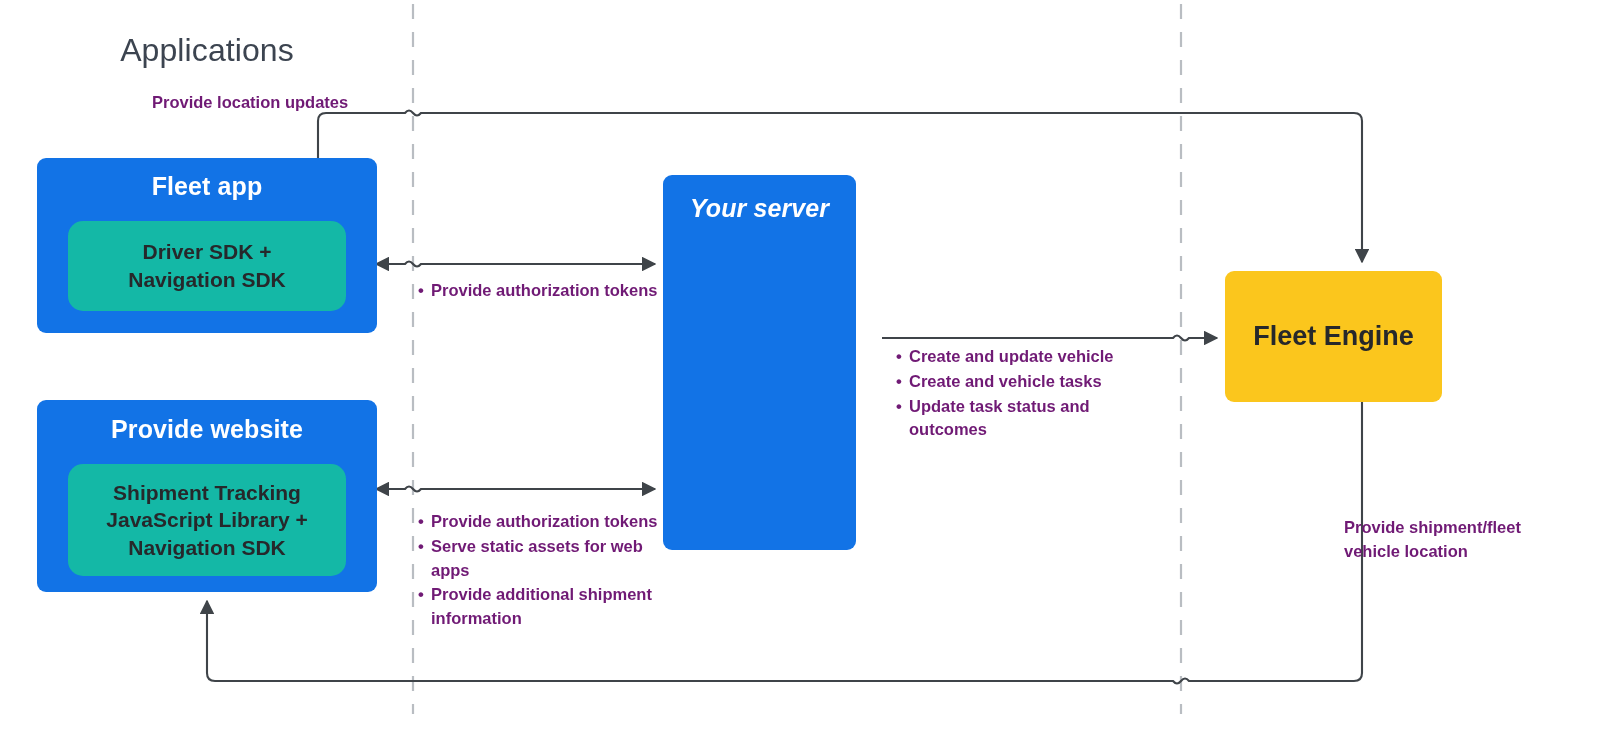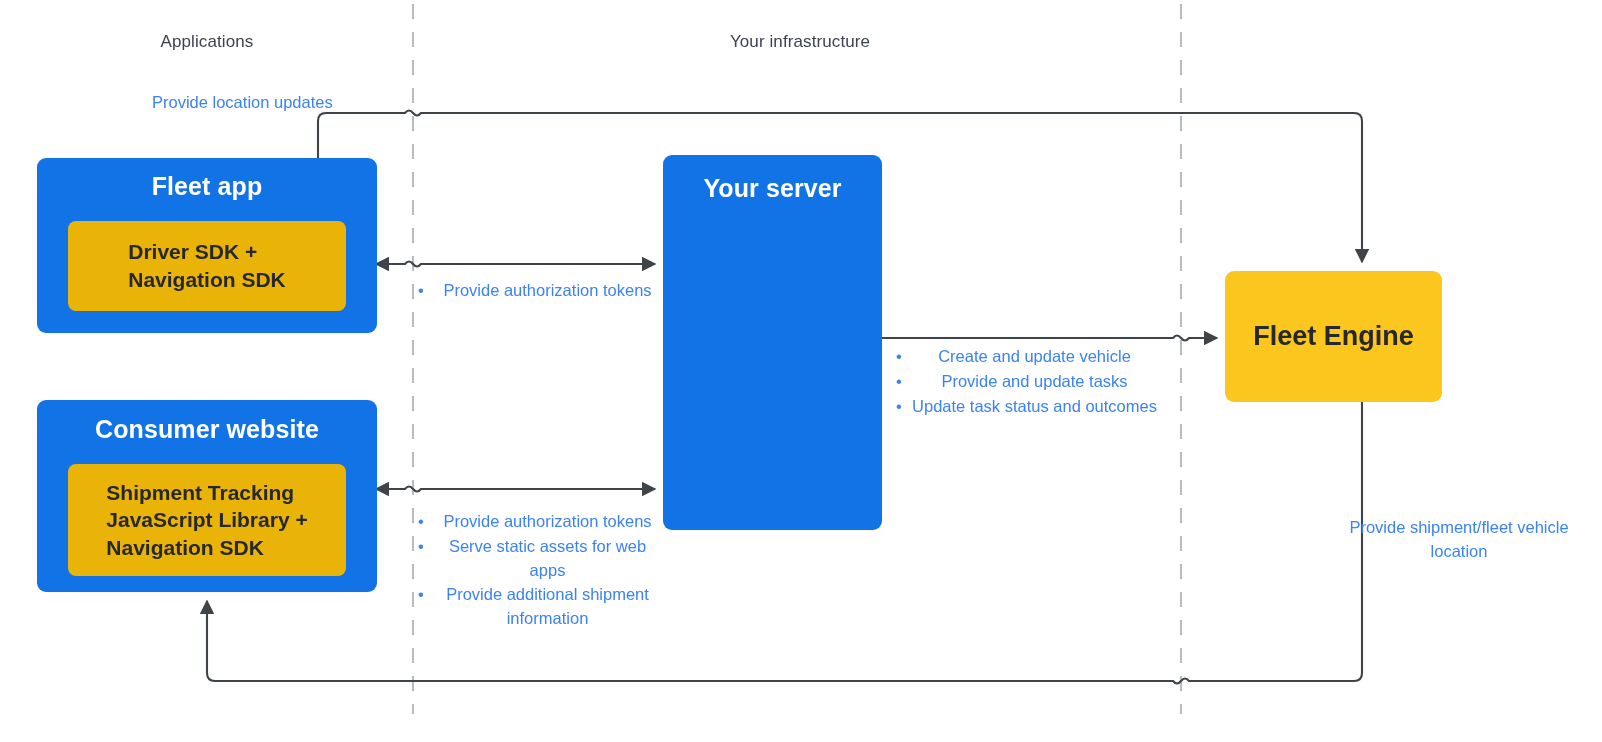--- a/index.html
+++ b/index.html
@@ -19,21 +19,21 @@
     position: absolute;
     left: 0; top: 0;
     width: 1602px;
     height: 742px;
     pointer-events: none;
   }
 
   
   .zone-header {
     position: absolute;
-    font-size: 17px;
+    font-size: 32px;
     font-weight: 400;
     color: #3c4450;
     letter-spacing: .1px;
     white-space: nowrap;
     transform: translateX(-50%);
   }
   #zone-applications { left: 207px; top: 32px; }
   #zone-your-infra   { left: 800px; top: 32px; }
   #zone-google-infra { left: 1363px; top: 32px; }
 
@@ -51,64 +51,63 @@
     font-size: 25px;
     font-weight: bold;
     text-align: center;
     white-space: nowrap;
     letter-spacing: .1px;
   }
   .inner-yellow {
     position: absolute;
     left: 50%;
     transform: translateX(-50%);
-    background: #eab308;
-    border-radius: 8px;
+    background: #14b8a6;
+    border-radius: 15px;
     color: #26282b;
     font-size: 21px;
     font-weight: bold;
     line-height: 1.33;
-    text-align: left;
+    text-align: center;
     display: flex;
     align-items: center;
     justify-content: center;
     box-sizing: border-box;
   }
 
   #node-driver-app { left: 37px; top: 158px; width: 340px; height: 175px; }
   #node-driver-app .node-title { margin-top: 14px; }
   #node-driver-app .inner-yellow { top: 63px; width: 278px; height: 90px; }
 
   #node-consumer-website { left: 37px; top: 400px; width: 340px; height: 192px; }
   #node-consumer-website .node-title { margin-top: 15px; }
   #node-consumer-website .inner-yellow { top: 64px; width: 278px; height: 112px; line-height: 1.3; }
 
-  #node-your-server { left: 663px; top: 155px; width: 219px; height: 375px; }
+  #node-your-server { left: 663px; top: 175px; width: 193px; height: 375px; font-style: italic; }
   #node-your-server .node-title { margin-top: 19px; }
 
   #node-fleet-engine {
     left: 1225px; top: 271px; width: 217px; height: 131px;
     background: #FBC61D;
     display: flex; align-items: center; justify-content: center;
   }
   #node-fleet-engine .fe-title {
     color: #26282b;
     font-size: 27px;
     font-weight: bold;
     white-space: nowrap;
   }
 
   
   .anno {
     position: absolute;
-    color: #3b82f6;
+    color: #701a75;
     font-size: 16.5px;
-    font-weight: normal;
+    font-weight: bold;
     line-height: 1.44;
-    text-align: center;
   }
   .anno ul {
     margin: 0;
     padding: 0;
     list-style: none;
   }
   .anno li {
     position: relative;
     padding-left: 13px;
     margin: 0 0 1px 0;
@@ -151,31 +150,30 @@
 
     <path d="M 376 489 L 405 489 q 4 -5 8 0 q 4 5 8 0 L 655 489" fill="none" stroke="#3f4449" stroke-width="2.1" marker-start="url(#arrowStart)" marker-end="url(#arrowEnd)"></path>
 
     <path d="M 882 338 L 1173 338 q 4 -5 8 0 q 4 5 8 0 L 1217 338" fill="none" stroke="#3f4449" stroke-width="2.1" marker-end="url(#arrowEnd)"></path>
 
     <path d="M 1362 402 L 1362 673 Q 1362 681 1354 681 L 1189 681
              q -4 -5 -8 0 q -4 5 -8 0 L 215 681 Q 207 681 207 673 L 207 601" fill="none" stroke="#3f4449" stroke-width="2.1" marker-end="url(#arrowEnd)"></path>
   </svg>
 
   <div class="zone-header" id="zone-applications">Applications</div>
-  <div class="zone-header" id="zone-your-infra">Your infrastructure</div>
 
   <div class="node node-blue" id="node-driver-app">
     <div class="node-title">Fleet app</div>
     <div class="inner-yellow">
         <div>Driver SDK +<br>Navigation SDK</div>
       </div>
   </div>
 
   <div class="node node-blue" id="node-consumer-website">
-    <div class="node-title">Consumer website</div>
+    <div class="node-title">Provide website</div>
     <div class="inner-yellow">
         <div>Shipment Tracking<br>JavaScript Library  +<br>Navigation SDK</div>
       </div>
   </div>
 
   <div class="node node-blue" id="node-your-server">
     <div class="node-title">Your server</div>
   </div>
 
   <div class="node" id="node-fleet-engine">
@@ -194,20 +192,20 @@
     <ul>
         <li>Provide authorization tokens</li>
         <li>Serve static assets for web apps</li>
         <li>Provide additional shipment information</li>
       </ul>
   </div>
 
   <div class="anno" id="anno-server-fleet">
     <ul>
         <li>Create and update vehicle</li>
-        <li>Provide and update tasks</li>
+        <li>Create and vehicle tasks</li>
         <li>Update task status and outcomes</li>
       </ul>
   </div>
 
   <div class="anno" id="anno-fleet-back">Provide shipment/fleet vehicle location</div>
 
 </div>
 
 </body></html>

